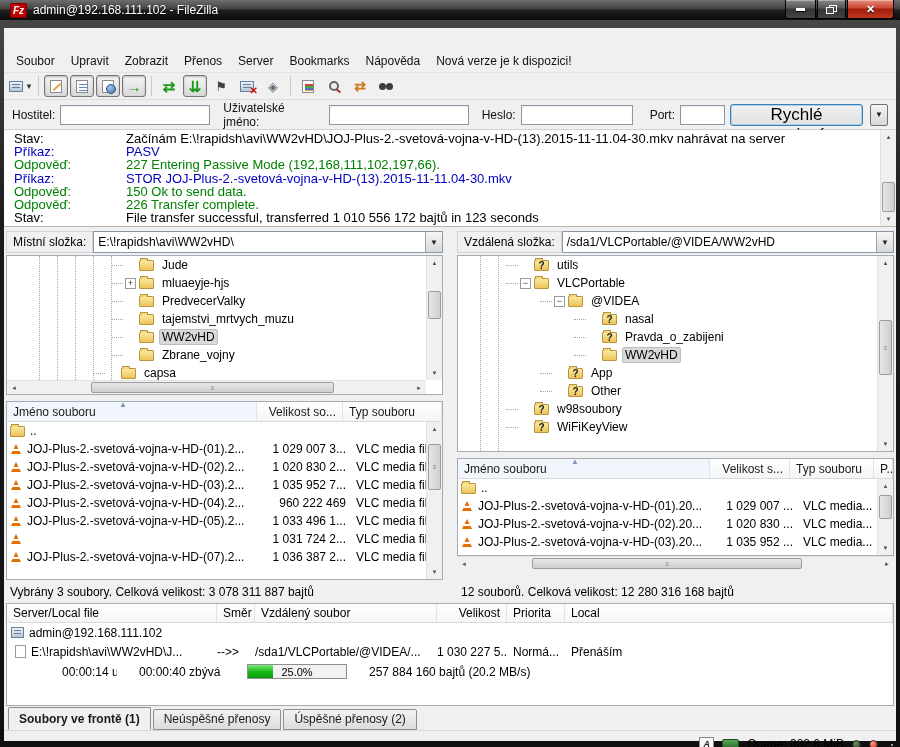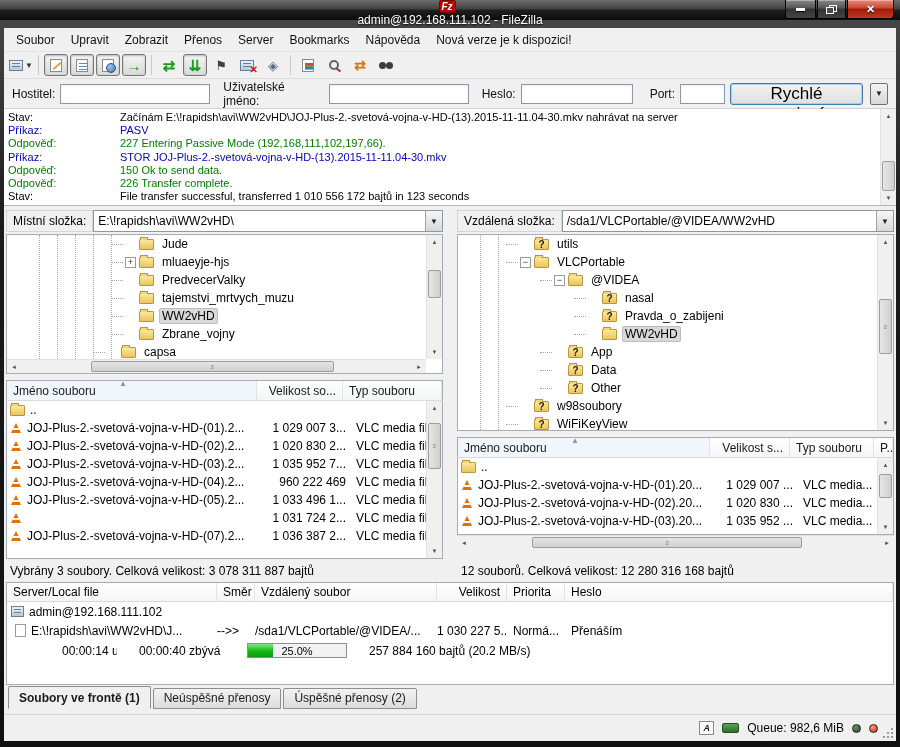--- a/index.html
+++ b/index.html
@@ -1,35 +1,35 @@
 <!DOCTYPE html>
 <html style="--logo-red: #c00000; --log-command: #0000c0; --log-response: #008000; --selection: #d9d9d9; --progress-fill: #12b812; --led-red: #d22313;"><head>
 <meta charset="utf-8">
 <style>
   html,body{margin:0;padding:0;background:#555;}
   *{box-sizing:border-box;font-family:"Liberation Sans",sans-serif;}
   .win{position:relative;width:900px;height:747px;background:linear-gradient(180deg,#4a4a4a,#1b1b1b 30%,#101010);overflow:hidden;}
   
-  .titlebar{position:absolute;top:0;left:0;right:0;height:20px;background:linear-gradient(180deg,#6e6e6e 0%,#414141 45%,#1f1f1f 50%,#0c0c0c 100%);display:flex;align-items:center;padding:0 23px;flex-direction:column;}
+  .titlebar{position:absolute;top:0;left:0;right:0;height:20px;background:linear-gradient(180deg,#6e6e6e 0%,#414141 45%,#1f1f1f 50%,#0c0c0c 100%);display:flex;align-items:center;padding:0 10px;}
   .app-icon{width:17px;height:15px;background:var(--logo-red,#c00000);color:#fff;font-size:10px;font-weight:bold;font-style:italic;display:flex;align-items:center;justify-content:center;border:1px solid #7d0000;margin-right:6px;border-radius:2px;}
   .title-text{color:#fff;font-size:12px;text-shadow:0 1px 2px #000;}
   .winbtns{position:absolute;right:6px;top:0;display:flex;}
   .wbtn{height:19px;border:1px solid #000;border-top:none;background:linear-gradient(180deg,#878787,#555 45%,#333 50%,#444);display:flex;align-items:center;justify-content:center;margin-left:1px;box-shadow:inset 0 1px 0 rgba(255,255,255,.35);}
   .wbtn.min{width:31px;border-bottom-left-radius:3px;}
   .wbtn.max{width:29px;}
   .wbtn.close{width:47px;background:linear-gradient(180deg,#e88d7e,#c9442f 45%,#a01c0c 50%,#c0381f);border-bottom-right-radius:3px;}
   .gm{width:9px;height:3px;background:#fff;box-shadow:0 1px 1px #000;}
   .gr{position:relative;width:11px;height:9px;}
   .gr::before{content:"";position:absolute;right:0;top:0;width:6px;height:5px;border:1px solid #fff;}
   .gr::after{content:"";position:absolute;left:0;bottom:0;width:6px;height:5px;border:1px solid #fff;background:#4c4c4c;}
   .gx{color:#fff;font-size:11px;font-weight:bold;text-shadow:0 1px 1px #000;}
   
   .client{position:absolute;left:4px;right:4px;top:28px;bottom:6px;background:#f0f0f0;display:flex;flex-direction:column;}
   
-  .menubar{height:24px;display:flex;align-items:center;padding:0 4px;background:#f0f0f0;border-bottom:1px solid #e3e3e3;flex:0 0 auto;}
+  .menubar{height:24px;display:flex;align-items:center;padding:0 4px;background:#f0f0f0;border-bottom:1px solid #e3e3e3;flex:0 0 auto;margin-top:21px;}
   .mitem{padding:3px 8px;font-size:12px;color:#111;}
   
   .toolbar{height:27px;display:flex;align-items:center;padding:0 4px;background:#f0f0f0;border-bottom:1px solid #dcdcdc;flex:0 0 auto;}
   .tbtn{width:24px;height:22px;display:flex;align-items:center;justify-content:center;position:relative;margin:0 1px;}
   .tbtn.pressed{border:1px solid #767676;border-radius:3px;background:linear-gradient(#f5f5f5,#d9d9d9);box-shadow:inset 0 1px 2px rgba(0,0,0,.25);}
   .tsep{width:1px;height:20px;background:#c9c9c9;margin:0 4px;}
   .g-green{color:#1a9c1a;font-size:15px;font-weight:bold;line-height:1;}
   .g-gray{color:#5b6b7b;font-size:13px;line-height:1;}
   .g-orange{color:#d07818;font-size:14px;font-weight:bold;line-height:1;}
   .g-dark{color:#404040;font-size:13px;line-height:1;}
@@ -48,21 +48,21 @@
   .bino::before{left:0;} .bino::after{right:0;}
   .ddarrow{font-size:8px;color:#333;margin-left:2px;}
   
   .quickbar{height:30px;display:flex;align-items:center;gap:5px;padding:0 8px;background:#f0f0f0;border-bottom:1px solid #d2d2d2;flex:0 0 auto;font-size:12px;}
   .qlabel{color:#111;}
   .qinput{height:20px;border:1px solid #8b98a5;background:#fff;box-shadow:inset 0 1px 2px rgba(0,0,0,.08);}
   .qbtn{height:22px;padding:0 10px;font-size:17px;border:1px solid #3c7fb1;border-radius:3px;background:linear-gradient(#f2f2f2,#e0e0e0);box-shadow:0 0 0 1px #a8d0ee inset;}
   .qdrop{width:18px;height:22px;border:1px solid #707070;border-radius:2px;background:linear-gradient(#f4f4f4,#d8d8d8);display:flex;align-items:center;justify-content:center;font-size:8px;color:#222;margin-left:2px;}
   
   .log{height:97px;background:#fff;border-bottom:1px solid #b5b5b5;position:relative;overflow:hidden;flex:0 0 auto;padding:2px 0 0 4px;}
-  .logline{font-size:11px;line-height:13.2px;white-space:nowrap;display:flex;}
+  .logline{font-size:13px;line-height:13.2px;white-space:nowrap;display:flex;margin-left:6px;}
   .loglabel{width:112px;flex:0 0 auto;}
   .log-status{color:#000;}
   .log-command{color:var(--log-command,#0000c0);}
   .log-response{color:var(--log-response,#008000);}
   
   .vscroll{position:absolute;top:0;right:0;bottom:0;width:16px;background:#f0f0f0;border-left:1px solid #e2e2e2;display:flex;flex-direction:column;}
   .hscroll{position:absolute;left:0;right:0;bottom:0;height:14px;background:#f0f0f0;border-top:1px solid #e2e2e2;display:flex;}
   .sarrow{flex:0 0 14px;display:flex;align-items:center;justify-content:center;font-size:6px;color:#505050;}
   .strack{flex:1;position:relative;}
   .sthumb{position:absolute;left:1px;right:1px;border:1px solid #9d9d9d;border-radius:2px;background:linear-gradient(90deg,#e6e6e6,#cfcfcf);display:flex;align-items:center;justify-content:center;font-size:6px;color:#7a7a7a;}
@@ -488,26 +488,20 @@
             <div class="titem" style="padding-left:82px">
                 <span class="dots"></span>
                 <span class="spacer14"></span>
                 <span class="ticon folder q"></span>
                 <span class="tlabel">App</span>
               </div>
             <div class="titem" style="padding-left:82px">
                 <span class="dots"></span>
                 <span class="spacer14"></span>
                 <span class="ticon folder q"></span>
-                <span class="tlabel">Data</span>
-              </div>
-            <div class="titem" style="padding-left:82px">
-                <span class="dots"></span>
-                <span class="spacer14"></span>
-                <span class="ticon folder q"></span>
                 <span class="tlabel">Other</span>
               </div>
             <div class="titem" style="padding-left:48px">
                 <span class="dots"></span>
                 <span class="spacer14"></span>
                 <span class="ticon folder q"></span>
                 <span class="tlabel">w98soubory</span>
               </div>
             <div class="titem" style="padding-left:48px">
                 <span class="dots"></span>
@@ -607,21 +601,21 @@
         <div class="qh" style="width:182px">
             <span>Vzdálený soubor</span>
           </div>
         <div class="qh" style="width:70px;justify-content:flex-end">
             <span>Velikost</span>
           </div>
         <div class="qh" style="width:58px">
             <span>Priorita</span>
           </div>
         <div class="qh" style="flex:1">
-            <span>Heslo</span>
+            <span>Local</span>
           </div>
       </div>
       <div class="qrow">
         <span class="srv-small"></span>
         <span>admin@192.168.111.102</span>
       </div>
       <div class="qrow">
         <span class="fileicon"></span>
         <span class="qcell" style="width:186px">E:\!rapidsh\avi\WW2vHD\J...</span>
         <span class="qcell" style="width:38px">--&gt;&gt;</span>

